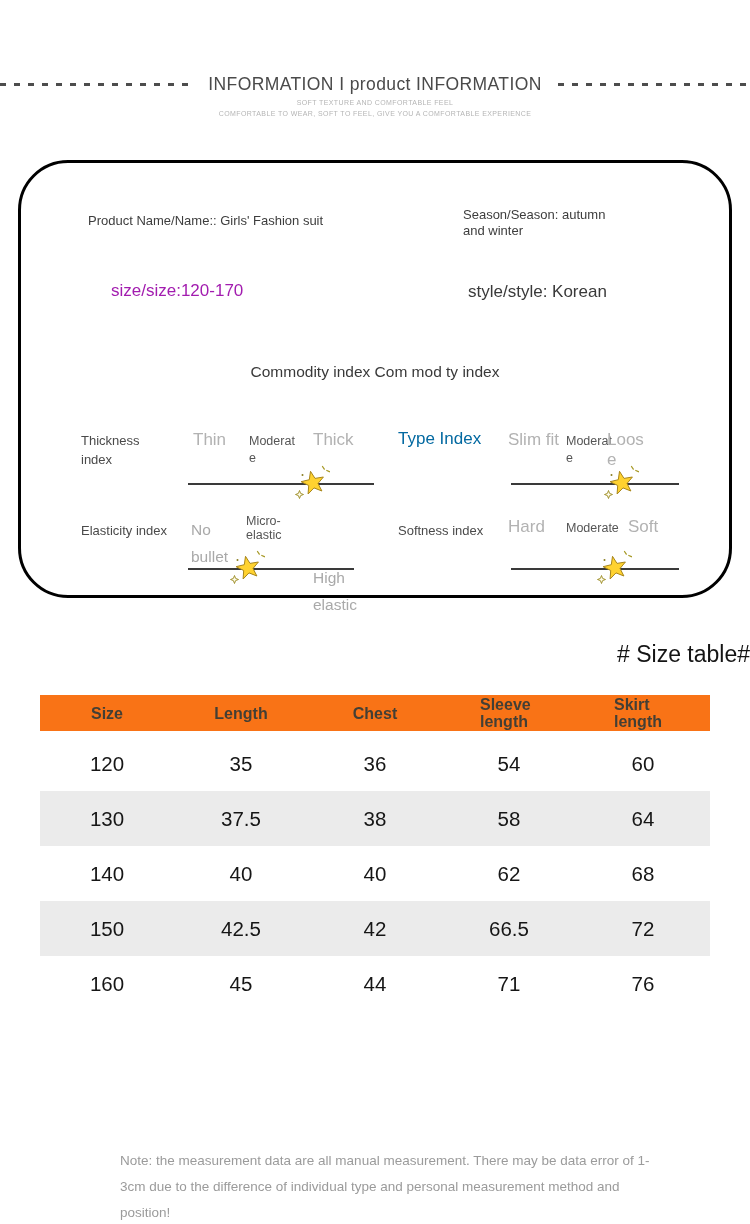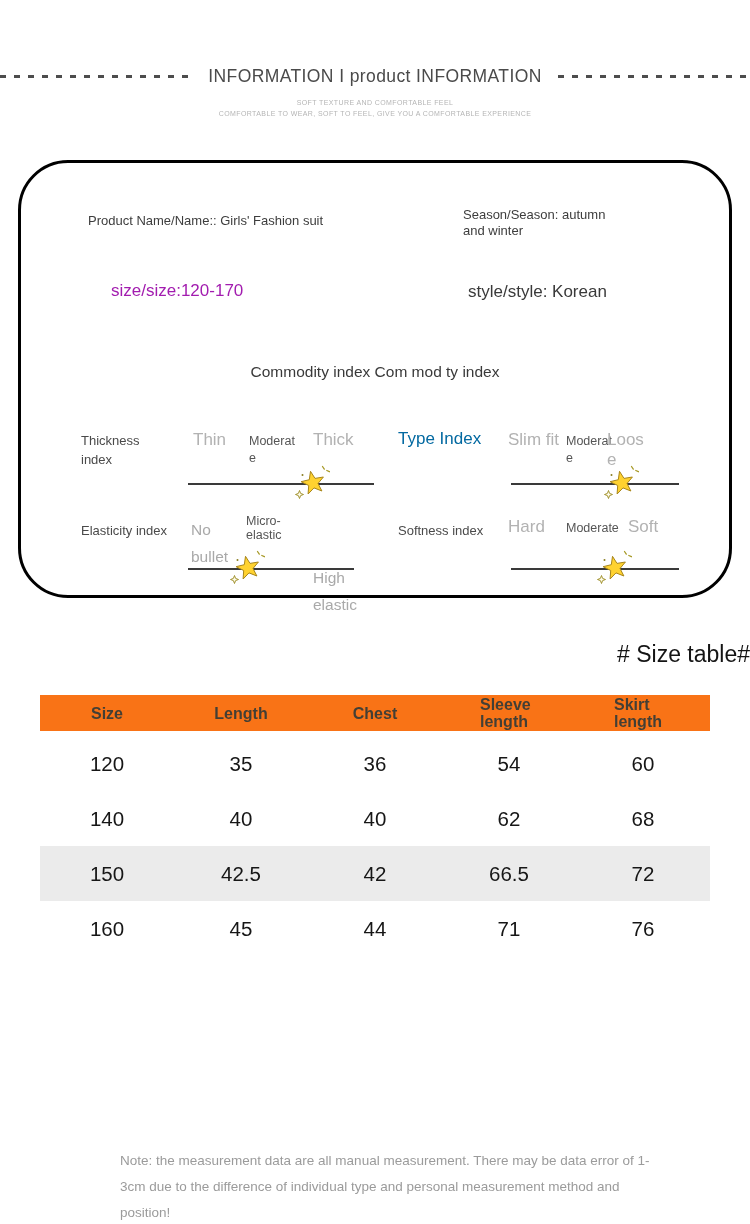--- a/index.html
+++ b/index.html
@@ -6,21 +6,21 @@
   html,body { background:#ffffff; }
   body {
     width:750px; height:1224px; position:relative; overflow:hidden;
     font-family:"Liberation Sans", sans-serif; color:#222;
   }
   .page { position:absolute; inset:0; width:750px; height:1224px; }
 
   
   .info-header { position:absolute; top:66px; left:0; right:0; display:flex; align-items:center; }
   .dash-line { height:3px; flex:1; background:repeating-linear-gradient(90deg,#4d4d4d 0 6px, transparent 6px 14px); }
-  .info-title { font-size:17.5px; color:#4a4a4a; margin:0 16px; letter-spacing:.4px; white-space:nowrap; }
+  .info-title { font-size:17.5px; color:#4a4a4a; margin:8px 16px; letter-spacing:.4px; white-space:nowrap; }
   .taglines { position:absolute; top:97px; left:0; right:0; text-align:center;
               font-size:7px; letter-spacing:.4px; color:#b5b5b5; line-height:11px; }
 
   
   .info-box { position:absolute; left:18px; top:160px; width:714px; height:438px;
               border:3px solid #000; border-radius:50px; }
   .pn     { position:absolute; left:67px;  top:50px;  font-size:13px; color:#3d3d3d; }
   .season { position:absolute; left:442px; top:44px;  width:152px; font-size:13px; color:#3d3d3d; line-height:16px; }
   .sz     { position:absolute; left:90px;  top:118px; font-size:17px; color:#a21caf; }
   .styl   { position:absolute; left:447px; top:119px; font-size:17px; color:#3a3a3a; }
@@ -161,20 +161,27 @@
       <div class="th"><span class="wrapnarrow">Skirt length</span></div>
     </div>
     <div class="tbody">
       <div class="tr">
         <div class="td">120</div>
         <div class="td">35</div>
         <div class="td">36</div>
         <div class="td">54</div>
         <div class="td">60</div>
       </div>
+      <div class="tr alt">
+        <div class="td">130</div>
+        <div class="td">37.5</div>
+        <div class="td">38</div>
+        <div class="td">58</div>
+        <div class="td">64</div>
+      </div>
       <div class="tr">
         <div class="td">140</div>
         <div class="td">40</div>
         <div class="td">40</div>
         <div class="td">62</div>
         <div class="td">68</div>
       </div>
       <div class="tr alt">
         <div class="td">150</div>
         <div class="td">42.5</div>

